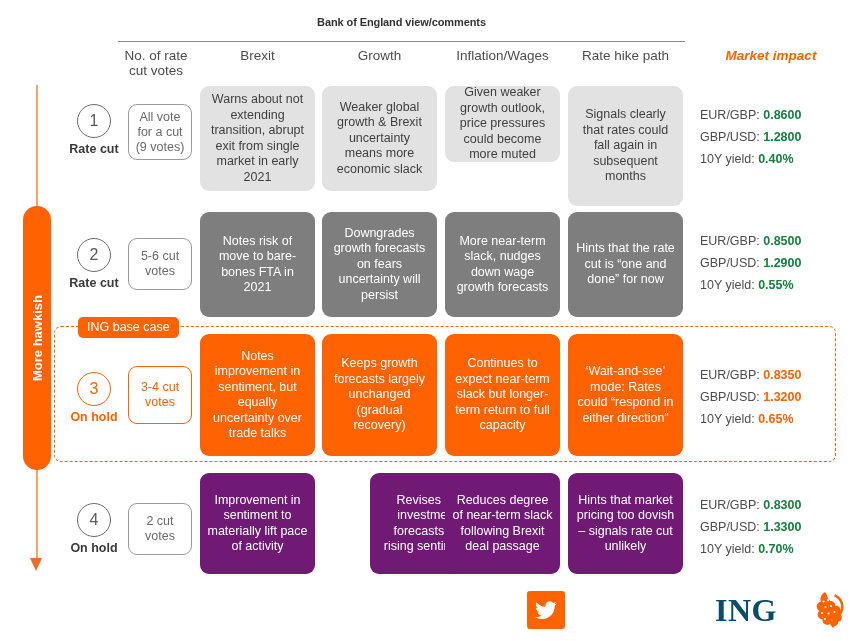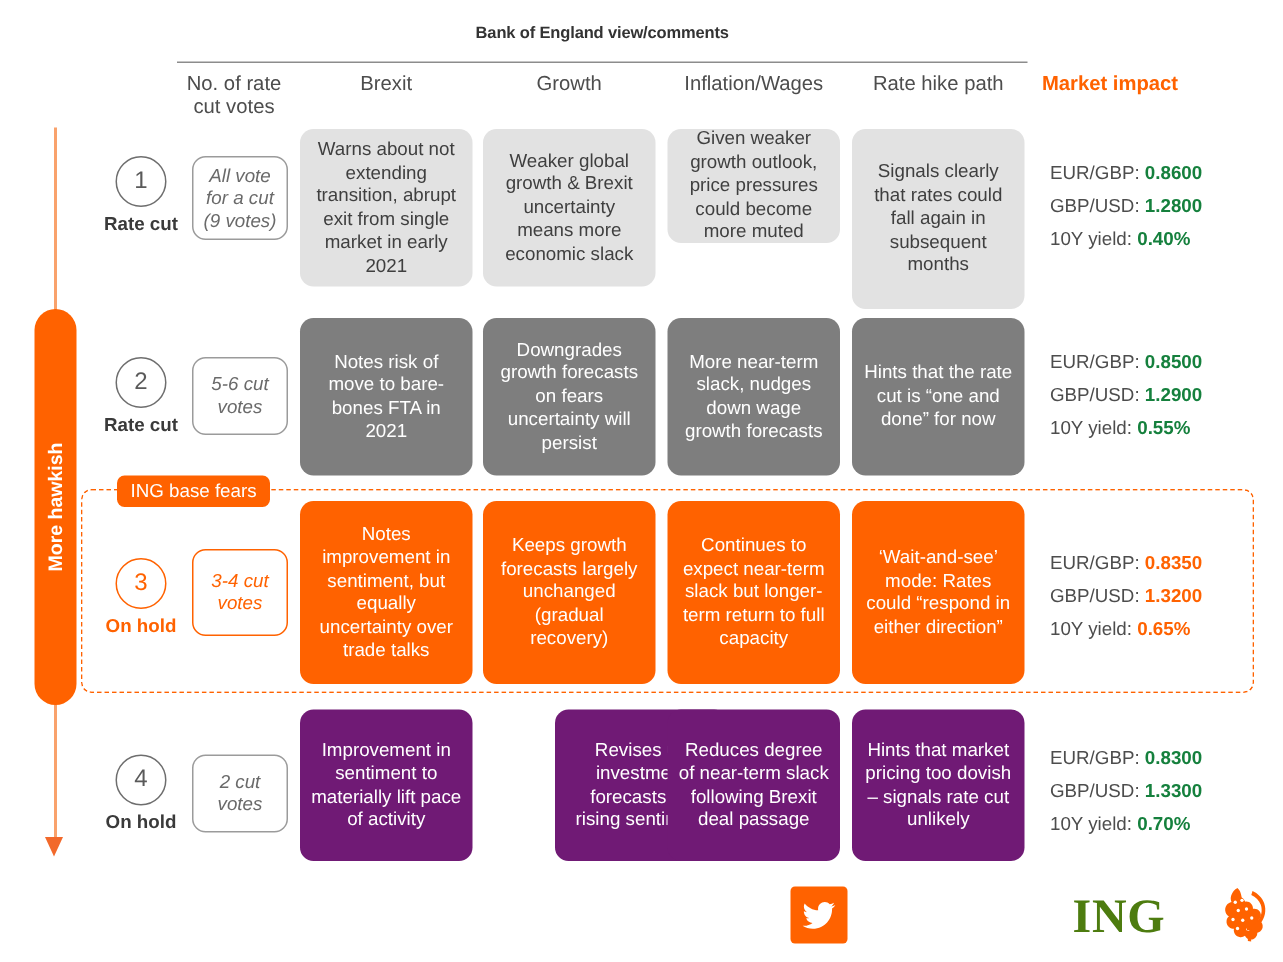--- a/index.html
+++ b/index.html
@@ -74,21 +74,20 @@
   }
   .rowlabel-text.accent { color: #ff6200; }
 
   .votes-box {
     position: absolute; left: 128px; width: 64px;
     border: 1.4px solid #9b9b9b; border-radius: 9px;
     text-align: center; color: #6a6a6a;
     font-size: 12.5px; line-height: 15px;
     display: flex; align-items: center; justify-content: center;
     padding: 4px 2px;
-    font-style: italic;
   }
   .votes-box.accent { border-color: #ff6200; color: #ff6200; }
 
   .card {
     position: absolute; width: 115px;
     border-radius: 9px;
     display: flex; align-items: center; justify-content: center;
     text-align: center;
     font-size: 12.5px; line-height: 15.5px;
     padding: 6px 7px;
@@ -126,21 +125,21 @@
     background: #ff6200; border-radius: 3px;
     display: flex; align-items: center; justify-content: center;
   }
   .follow {
     position: absolute; left: 575px; top: 595px;
     font-size: 12px; color: #6d6d6d; line-height: 16px;
   }
   .ing-logo {
     position: absolute; left: 715px; top: 592px;
     font-family: "Liberation Serif", serif;
-    font-size: 32px; font-weight: bold; color: #4d7c0f;
+    font-size: 32px; font-weight: bold; color: #0c4a6e;
     letter-spacing: 0.5px;
   }
   .lion {
     position: absolute; left: 795px; top: 588px; width: 50px; height: 44px;
   }
 </style>
 </head>
 <body>
 
 <div id="root">
@@ -149,21 +148,21 @@
   <div class="header-rule"></div>
 
   <div class="col-head" style="left:108px; width:96px;">
     <span>No. of rate</span><br>
     <span>cut votes</span>
   </div>
   <div class="col-head" style="left:200px; width:115px;">Brexit</div>
   <div class="col-head" style="left:322px; width:115px;">Growth</div>
   <div class="col-head" style="left:445px; width:115px;">Inflation/Wages</div>
   <div class="col-head" style="left:568px; width:115px;">Rate hike path</div>
-  <div class="col-head accent" style="left:660px; width:160px;">Market impact</div>
+  <div class="col-head accent" style="left:691px; width:160px;font-style:italic;">Market impact</div>
 
   <div class="axis-line"></div>
   <div class="axis-arrow"></div>
   <div class="axis-pill"></div>
   <div class="axis-pill-label">More hawkish</div>
 
   <div class="row">
     <div class="rowlabel" style="top:104px;">
       <div class="circle-num">1</div>
       <div class="rowlabel-text">Rate cut</div>
@@ -202,21 +201,21 @@
     <div class="card mid" style="left:445px; top:212px; height:105px;">More near-term slack, nudges down wage growth forecasts</div>
     <div class="card mid" style="left:568px; top:212px; height:105px;">Hints that the rate cut is “one and done” for now</div>
     <div class="impact" style="top:230px;">
       <div><span>EUR/GBP:</span> <span class="v">0.8500</span></div>
       <div><span>GBP/USD:</span> <span class="v">1.2900</span></div>
       <div><span>10Y yield:</span> <span class="v">0.55%</span></div>
     </div>
   </div>
 
   <div class="basecase-box"></div>
-  <div class="basecase-tag">ING base fears</div>
+  <div class="basecase-tag">ING base case</div>
 
   <div class="row">
     <div class="rowlabel" style="top:372px;">
       <div class="circle-num accent">3</div>
       <div class="rowlabel-text accent">On hold</div>
     </div>
     <div class="votes-box accent" style="top:366px; height:58px;">
       <div>
         <span>3-4 cut</span><br>
         <span>votes</span>

